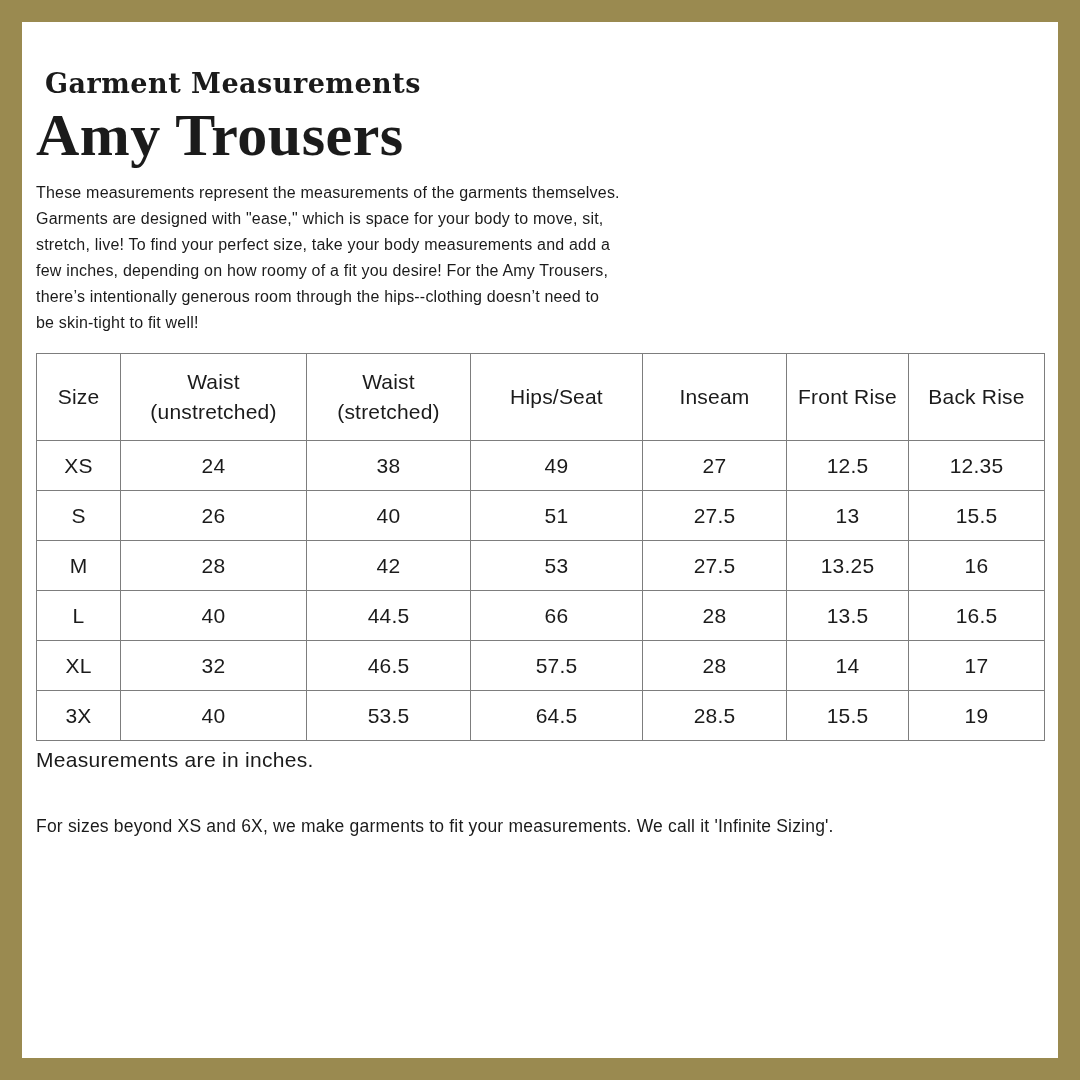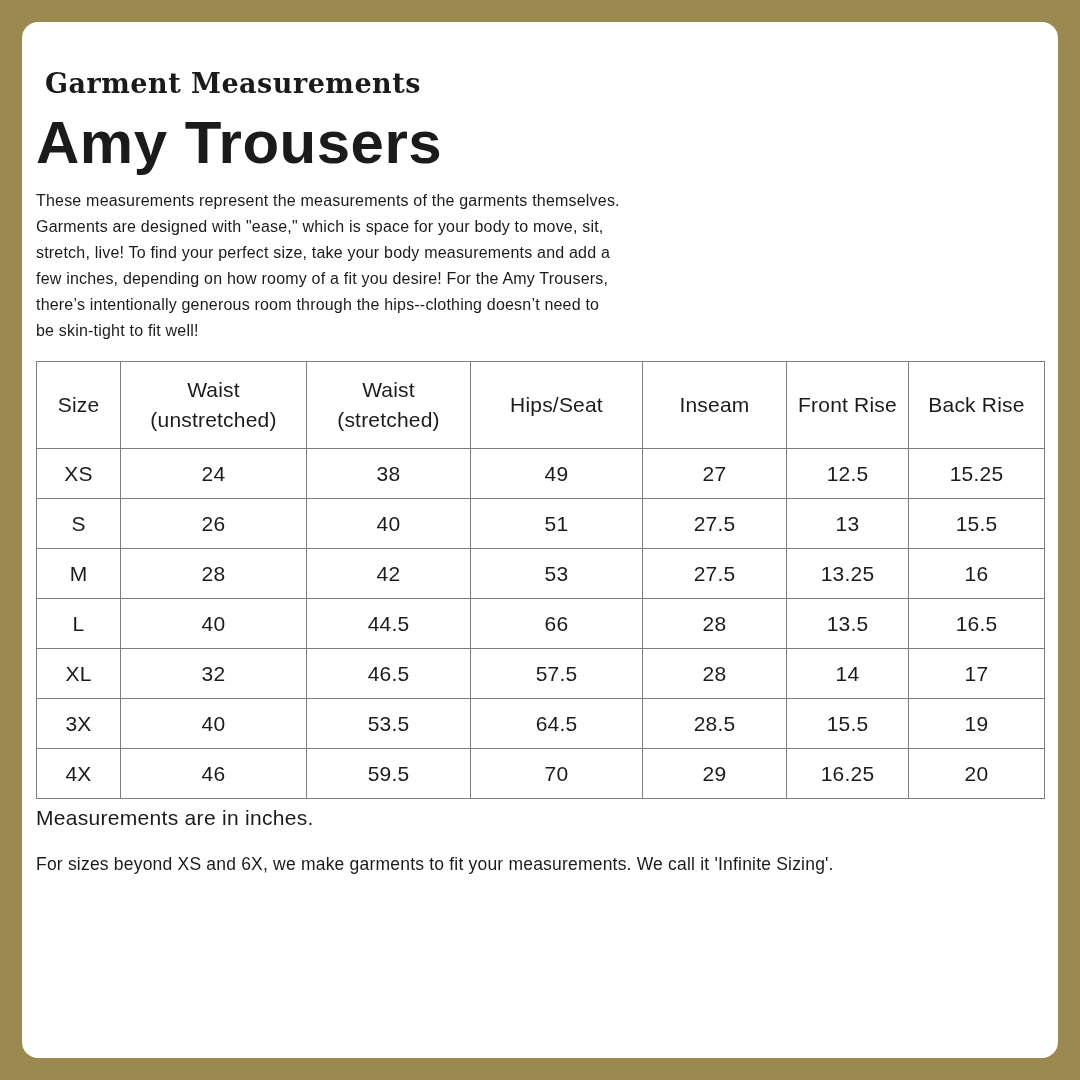--- a/index.html
+++ b/index.html
@@ -17,36 +17,35 @@
   .panel {
     position: absolute;
     top: 22px;
     left: 22px;
     right: 22px;
     bottom: 22px;
     background: #ffffff;
     box-sizing: border-box;
     padding: 46px 16px 0 14px;
     overflow: hidden;
-    border-radius: 16px;
   }
   .eyebrow {
     font-family: "DejaVu Serif", serif;
     font-weight: 700;
     font-size: 27px;
     line-height: 32px;
     margin: 0 0 0 9px;
     letter-spacing: 0.5px;
   }
   .title {
-    font-family: Liberation Sans, sans-serif;
+    font-family: Liberation Serif, serif;
     font-weight: 700;
     font-size: 60px;
     line-height: 66px;
-    margin: 10px 0 12px 0;
+    margin: 2px 0 12px 0;
     letter-spacing: 0.5px;
   }
   .description {
     font-size: 16px;
     line-height: 26px;
     letter-spacing: 0.2px;
     margin: 0 0 17px 0;
     white-space: pre-line;
     max-width: 770px;
   }
@@ -81,21 +80,21 @@
     height: 49px;
   }
   .units-note {
     font-size: 21px;
     letter-spacing: 0.3px;
     margin: 7px 0 0 0;
   }
   .infinite-note {
     font-size: 17.5px;
     letter-spacing: 0.2px;
-    margin: 24px 0 0 0;
+    margin: 44px 0 0 0;
   }
 </style>
 </head>
 <body>
 
 <div class="panel">
   <h2 class="eyebrow">Garment Measurements</h2>
   <h1 class="title">Amy Trousers</h1>
   <p class="description">These measurements represent the measurements of the garments themselves.
 Garments are designed with "ease," which is space for your body to move, sit,
@@ -128,21 +127,21 @@
         </tr>
     </thead>
     <tbody id="table-body">
         <tr>
           <td>XS</td>
           <td>24</td>
           <td>38</td>
           <td>49</td>
           <td>27</td>
           <td>12.5</td>
-          <td>15.25</td>
+          <td>12.35</td>
         </tr>
         <tr>
           <td>S</td>
           <td>26</td>
           <td>40</td>
           <td>51</td>
           <td>27.5</td>
           <td>13</td>
           <td>15.5</td>
         </tr>
@@ -175,27 +174,18 @@
         </tr>
         <tr>
           <td>3X</td>
           <td>40</td>
           <td>53.5</td>
           <td>64.5</td>
           <td>28.5</td>
           <td>15.5</td>
           <td>19</td>
         </tr>
-        <tr>
-          <td>4X</td>
-          <td>46</td>
-          <td>59.5</td>
-          <td>70</td>
-          <td>29</td>
-          <td>16.25</td>
-          <td>20</td>
-        </tr>
       </tbody>
   </table>
 
   <p class="units-note">Measurements are in inches.</p>
   <p class="infinite-note">For sizes beyond XS and 6X, we make garments to fit your measurements. We call it 'Infinite Sizing'.</p>
 </div>
 
 </body></html>

